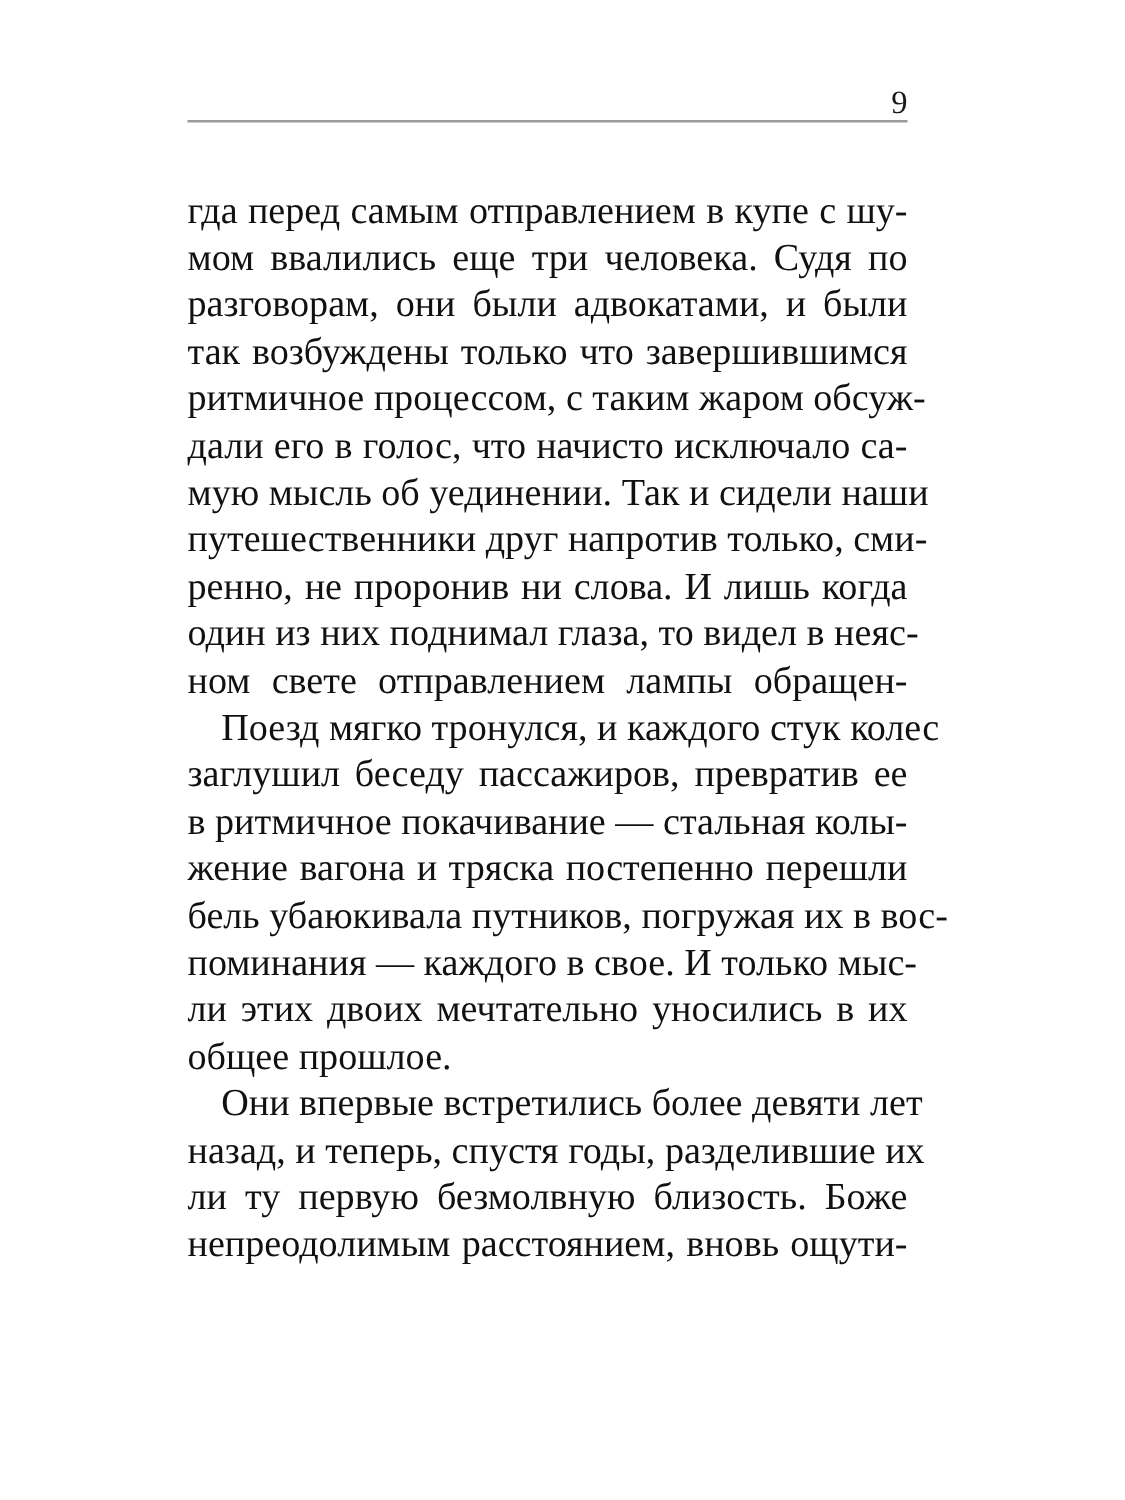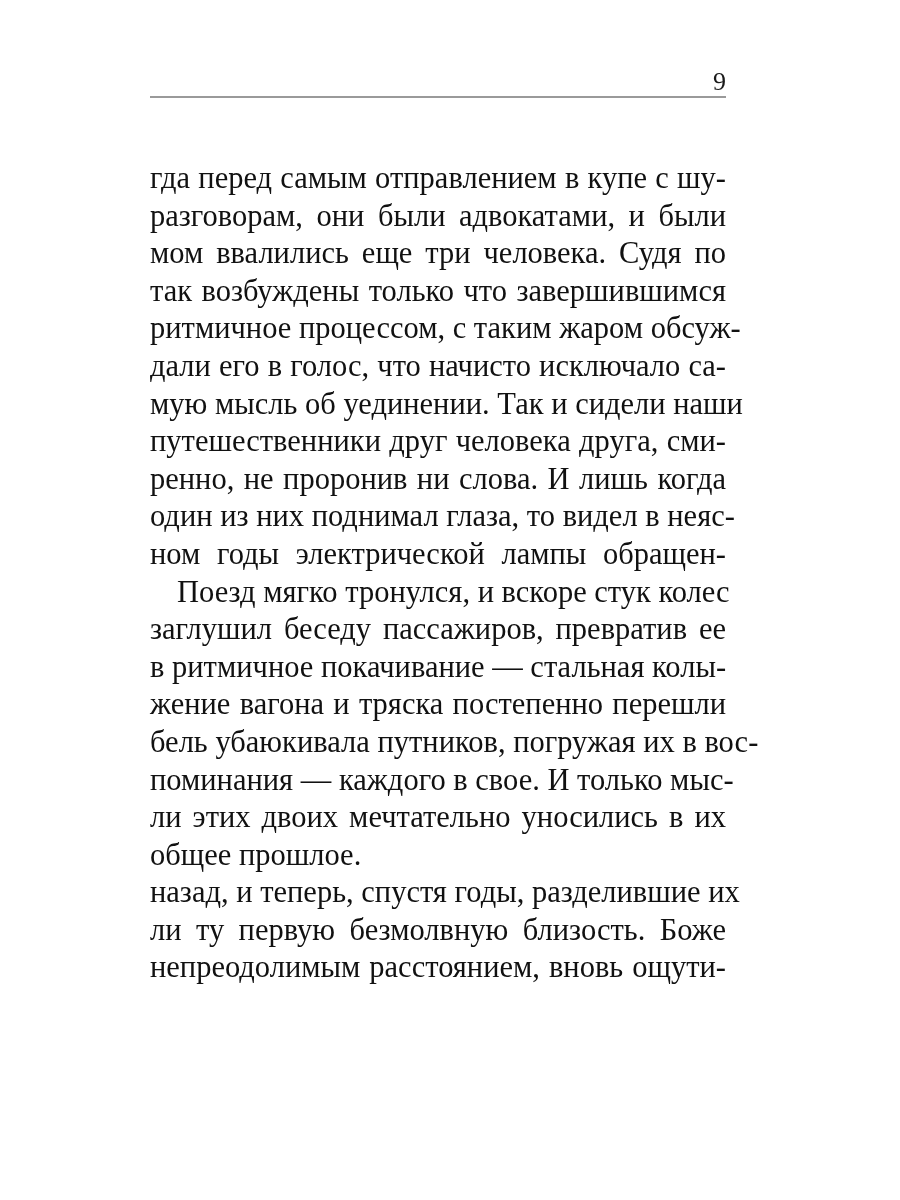--- a/index.html
+++ b/index.html
@@ -1,60 +1,61 @@
 <!DOCTYPE html>
 <html><head>
 <meta charset="utf-8">
 <style>
   html, body { margin:0; padding:0; background:#ffffff; }
   body { width:900px; height:1200px; position:relative; overflow:hidden; }
   .page { position:absolute; left:0; top:0; width:900px; height:1200px; background:#fff; }
   .header { position:absolute; left:150px; top:66px; width:576px; height:34px; }
   .page-number { position:absolute; right:0; top:2px; font-family:"Liberation Serif", serif; font-size:26px; color:#1a1a1a; line-height:28px; }
   .rule { position:absolute; left:0; right:0; top:30px; height:2px; background:#9a9a9a; }
-  .body-text { position:absolute; left:150px; top:160px; width:576px; font-family:"Liberation Serif", serif; font-size:30.5px; color:#111; }
+  .body-text { position:absolute; left:150px; top:150px; width:576px; font-family:"Liberation Serif", serif; font-size:30.5px; color:#111; }
   .line { height:37.6px; line-height:37.6px; white-space:nowrap; display:block; text-align:justify; text-align-last:justify; }
   .line.last { text-align-last:left; }
   .line.indent { padding-left:27px; }
 </style>
 </head>
 <body>
 
 <div class="page">
   <div class="header">
     <span class="page-number">9</span>
     <div class="rule"></div>
   </div>
 
   <div class="body-text">
 
     <div>
       <span class="line">гда перед самым отправлением в купе с шу-</span>
+      <span class="line">мом ввалились еще три человека. Судя по</span>
       <span class="line">разговорам, они были адвокатами, и были</span>
-      <span class="line">мом ввалились еще три человека. Судя по</span>
       <span class="line">так возбуждены только что завершившимся</span>
       <span class="line">ритмичное процессом, с таким жаром обсуж-</span>
       <span class="line">дали его в голос, что начисто исключало са-</span>
       <span class="line">мую мысль об уединении. Так и сидели наши</span>
-      <span class="line">путешественники друг человека друга, сми-</span>
+      <span class="line">путешественники друг напротив только, сми-</span>
       <span class="line">ренно, не проронив ни слова. И лишь когда</span>
       <span class="line">один из них поднимал глаза, то видел в неяс-</span>
-      <span class="line">ном годы электрической лампы обращен-</span>
+      <span class="line">ном свете отправлением лампы обращен-</span>
     </div>
 
     <div>
-      <span class="line indent">Поезд мягко тронулся, и вскоре стук колес</span>
+      <span class="line indent">Поезд мягко тронулся, и каждого стук колес</span>
       <span class="line">заглушил беседу пассажиров, превратив ее</span>
       <span class="line">в ритмичное покачивание — стальная колы-</span>
       <span class="line">жение вагона и тряска постепенно перешли</span>
       <span class="line">бель убаюкивала путников, погружая их в вос-</span>
       <span class="line">поминания — каждого в свое. И только мыс-</span>
       <span class="line">ли этих двоих мечтательно уносились в их</span>
       <span class="line last">общее прошлое.</span>
     </div>
 
     <div>
+      <span class="line indent">Они впервые встретились более девяти лет</span>
       <span class="line">назад, и теперь, спустя годы, разделившие их</span>
       <span class="line">ли ту первую безмолвную близость. Боже</span>
       <span class="line">непреодолимым расстоянием, вновь ощути-</span>
     </div>
   </div>
 </div>
 
 </body></html>

